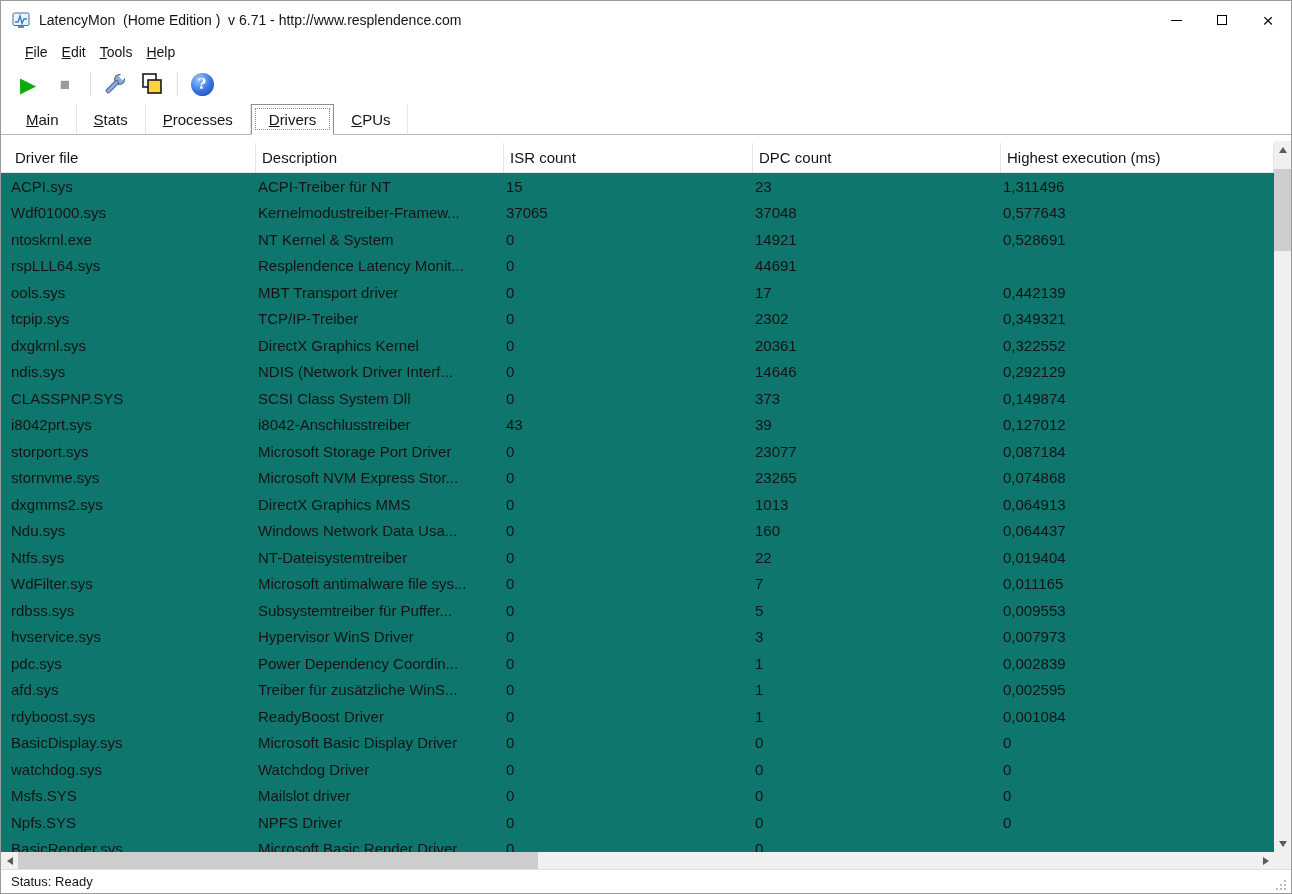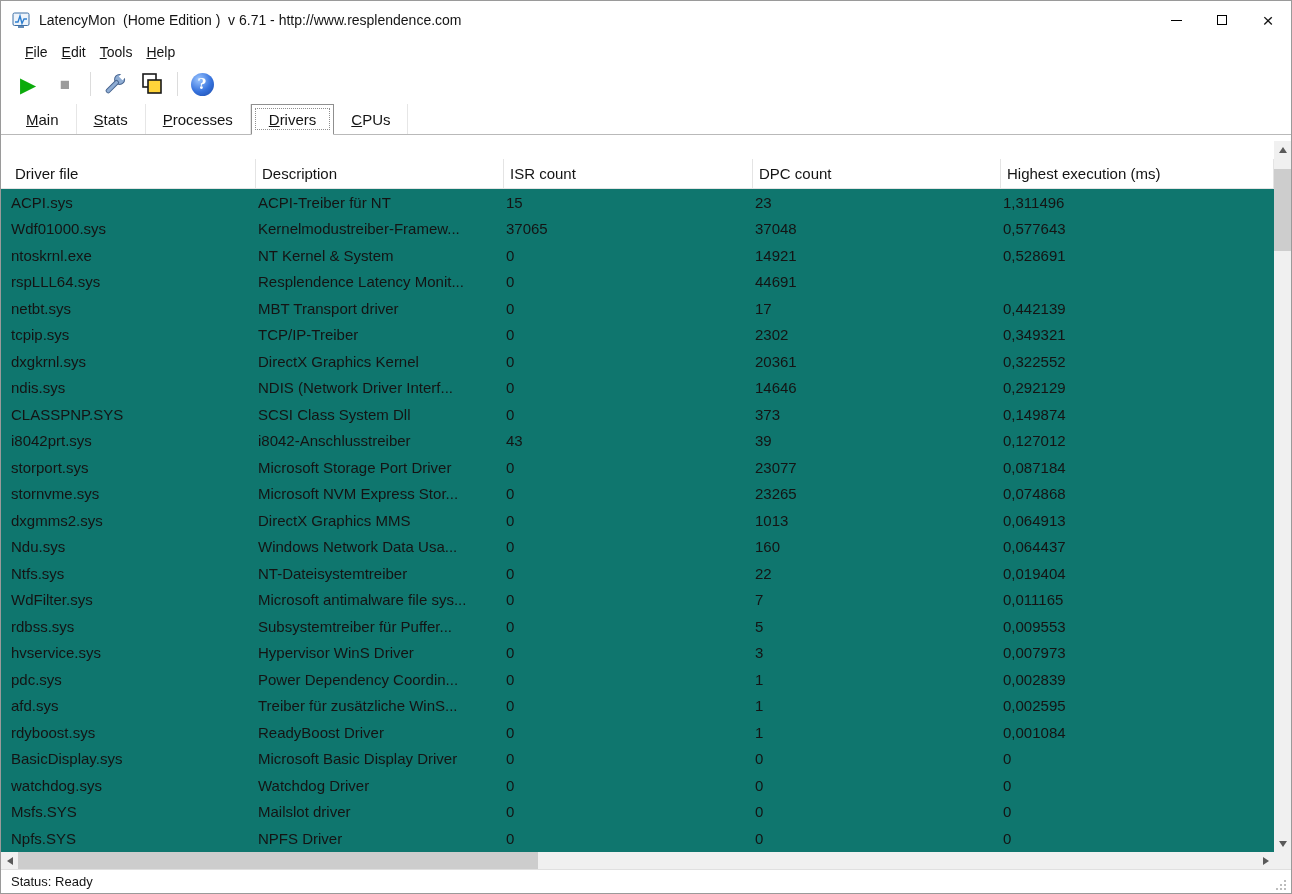--- a/index.html
+++ b/index.html
@@ -34,21 +34,21 @@
 
   
   .tabbar { height:31px; flex:0 0 auto; display:flex; align-items:flex-end; padding-left:8px; border-bottom:1px solid #b9b9b9; }
   .tab { height:30px; padding:0 17px; display:flex; align-items:center; font-size:15px; border-right:1px solid #e6e6e6; position:relative; }
   .tab.active { height:31px; margin-bottom:-1px; background:#fff; border:1px solid #8f8f8f; border-bottom-color:#fff; z-index:2; }
   .tab.active::after { content:""; position:absolute; left:3px; right:3px; top:3px; bottom:4px; border:1px dotted #8f8f8f; pointer-events:none; }
 
   
   .content { flex:1 1 auto; position:relative; overflow:hidden; background:#fff; }
   .grid { position:absolute; left:0; top:0; right:17px; bottom:17px; overflow:hidden; }
-  .grid-header { display:flex; height:30px; margin-top:24px; border-bottom:1px solid #e4e4e4; padding-left:8px; font-size:15px; }
+  .grid-header { display:flex; height:30px; margin-top:8px; border-bottom:1px solid #e4e4e4; padding-left:8px; font-size:15px; }
   .hcell { display:flex; align-items:center; padding-left:6px; border-right:1px solid #e4e4e4; white-space:nowrap; overflow:hidden; }
   .c0 { width:247px; } .c1 { width:248px; } .c2 { width:249px; } .c3 { width:248px; } .c4 { flex:1 1 auto; min-width:0; }
   .row { display:flex; height:26.5px; padding-left:4px; align-items:center; font-size:15px; background:#0f766e; }
   .cell { padding-left:6px; white-space:nowrap; overflow:hidden; }
 
   
   .vscroll { position:absolute; top:6px; right:0; bottom:17px; width:17px; background:#f0f0f0; }
   .vscroll .sbtn { position:absolute; left:0; width:17px; height:17px; display:flex; align-items:center; justify-content:center; }
   .vscroll .sbtn.up { top:0; } .vscroll .sbtn.down { bottom:0; }
   .vthumb { position:absolute; left:0; width:17px; top:28px; height:82px; background:#cdcdcd; }
@@ -187,21 +187,21 @@
   </div>
 
   <div class="row">
     <div class="cell c0">rspLLL64.sys</div>
     <div class="cell c1">Resplendence Latency Monit...</div>
     <div class="cell c2">0</div>
     <div class="cell c3">44691</div>
   </div>
 
   <div class="row">
-    <div class="cell c0">netbt.sys</div>
+    <div class="cell c0">ools.sys</div>
     <div class="cell c1">MBT Transport driver</div>
     <div class="cell c2">0</div>
     <div class="cell c3">17</div>
     <div class="cell c4">0,442139</div>
   </div>
 
   <div class="row">
     <div class="cell c0">tcpip.sys</div>
     <div class="cell c1">TCP/IP-Treiber</div>
     <div class="cell c2">0</div>

